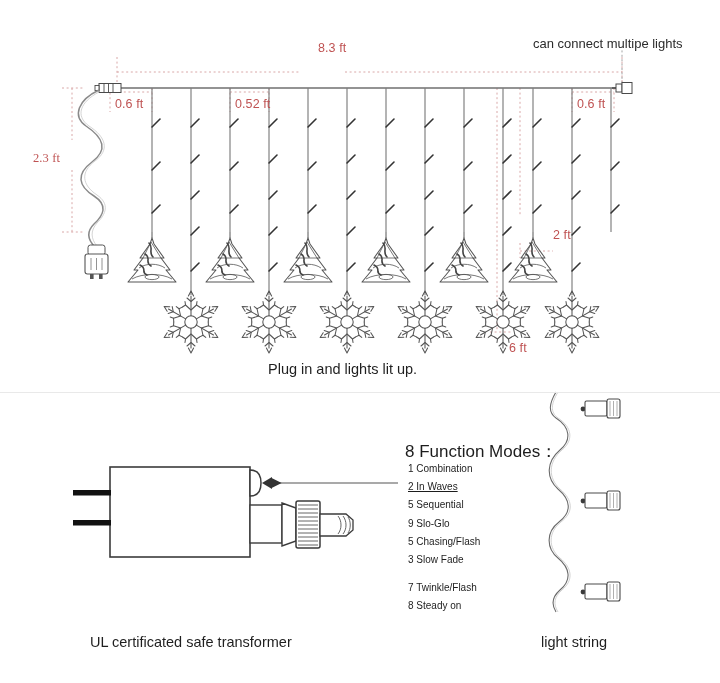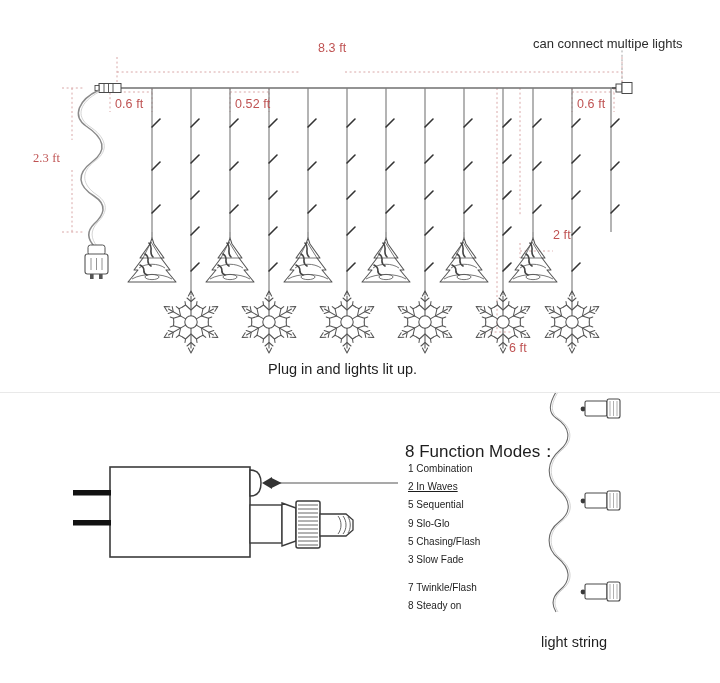--- a/index.html
+++ b/index.html
@@ -433,15 +433,16 @@
   <div class="txt modes-title" style="left:405px; top:442px;">8 Function Modes：</div>
   <div class="txt modes-item" style="left:408px; top:463px;">1 Combination</div>
   <div class="txt modes-item" style="left:408px; top:481.2px;text-decoration:underline;">2 In Waves</div>
   <div class="txt modes-item" style="left:408px; top:499.4px;">5 Sequential</div>
   <div class="txt modes-item" style="left:408px; top:517.6px;">9 Slo-Glo</div>
   <div class="txt modes-item" style="left:408px; top:535.8px;">5 Chasing/Flash</div>
   <div class="txt modes-item" style="left:408px; top:554px;">3 Slow Fade</div>
   <div class="txt modes-item" style="left:408px; top:582px;text-align:right;">7 Twinkle/Flash</div>
   <div class="txt modes-item" style="left:408px; top:590.4px;margin-top:10px;">8 Steady on</div>
 
+  <div class="txt caption" style="left:90px; top:634px;">UL certificated safe transformer</div>
   <div class="txt caption" style="left:541px; top:634px;">light string</div>
 
 </div>
 
 </body></html>

